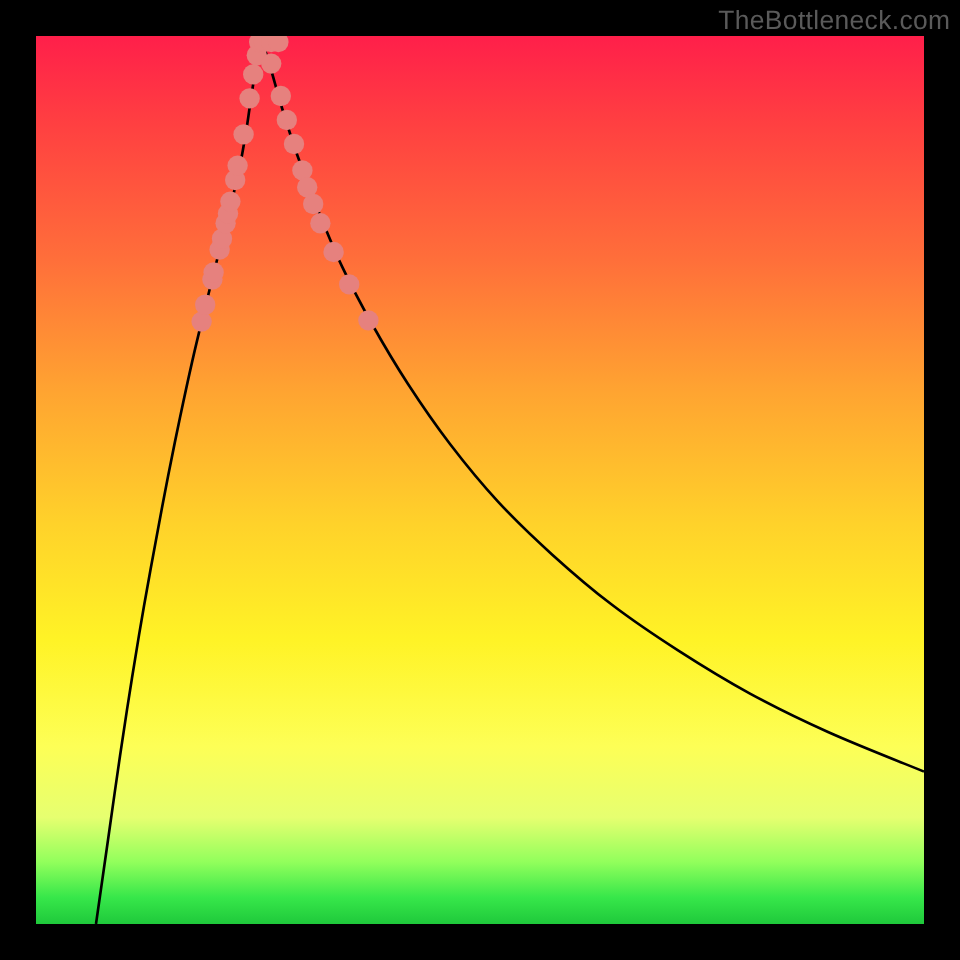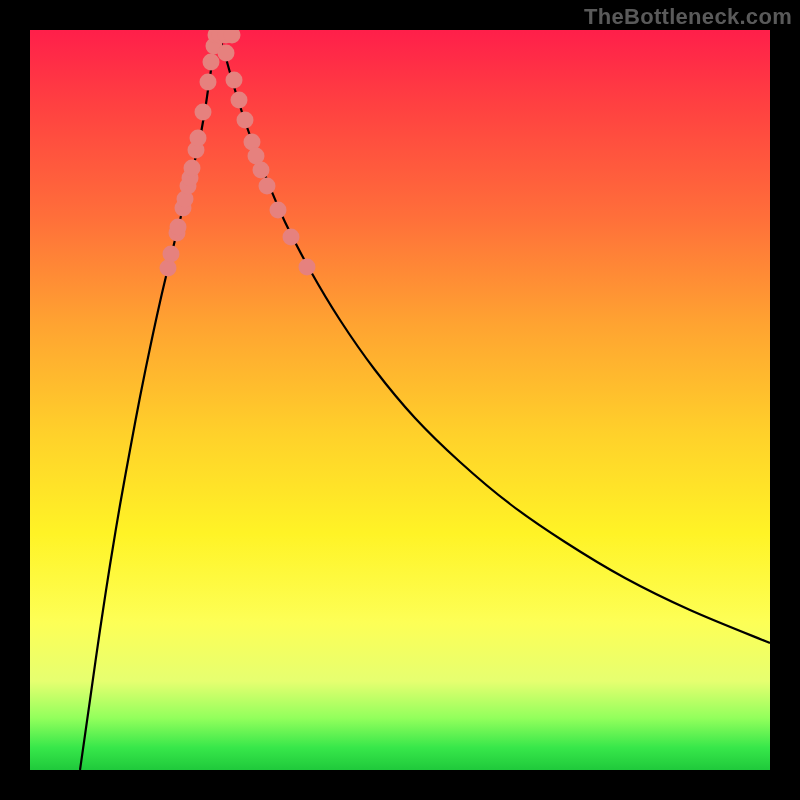--- a/index.html
+++ b/index.html
@@ -39,21 +39,21 @@
       #37e74a 97%,
       #1fc93b 100%
     );
   }
   .watermark {
     position: absolute;
     top: 4px;
     right: 8px;
     color: #5a5a5a;
     font-size: 22px;
-    font-weight: 700;
+    font-weight: 400;
     letter-spacing: 0.3px;
     user-select: none;
   }
   svg.curve {
     position: absolute;
     left: 0;
     top: 0;
     width: 740px;
     height: 740px;
   }

